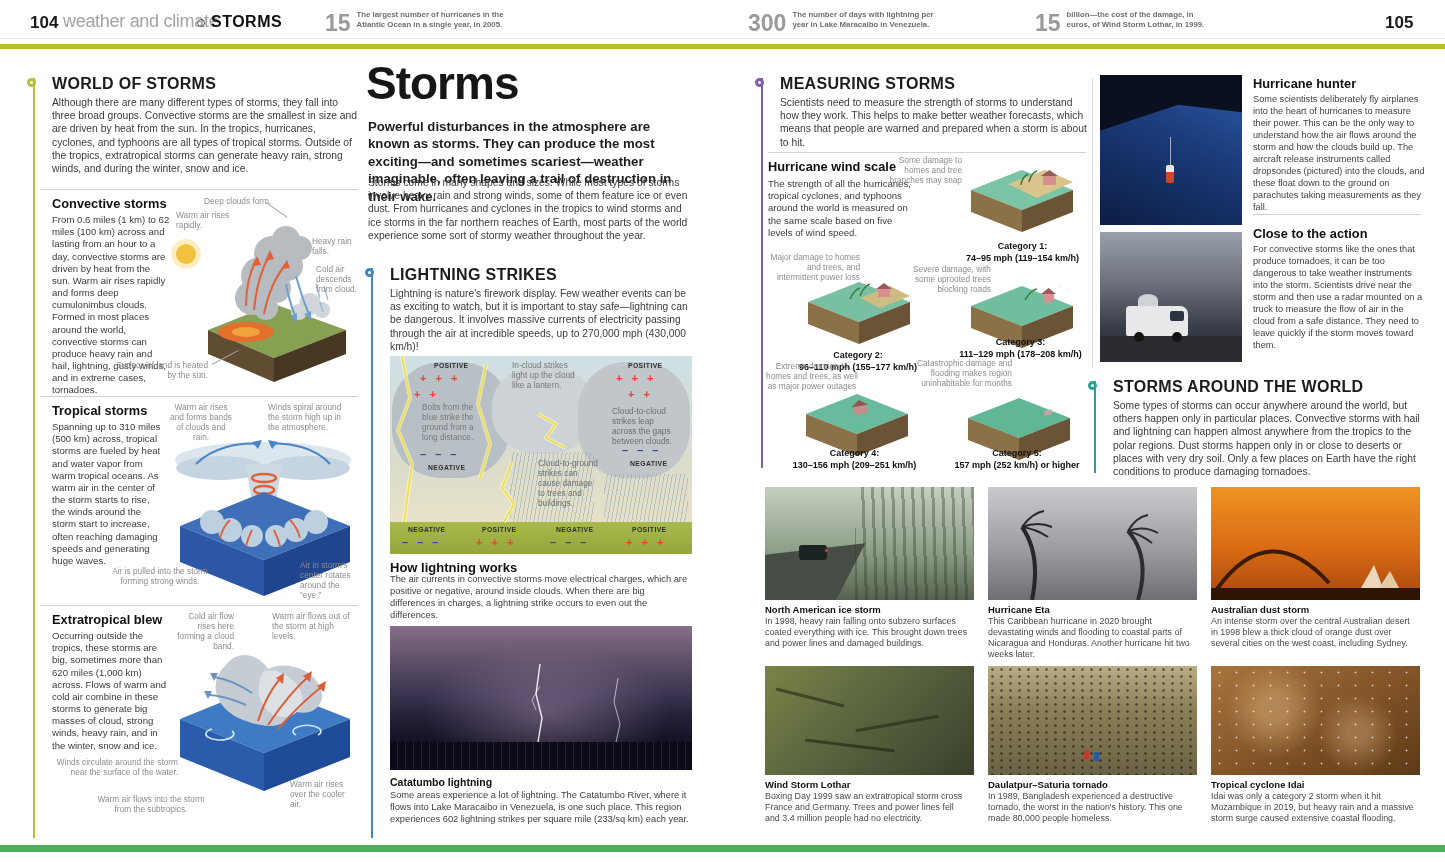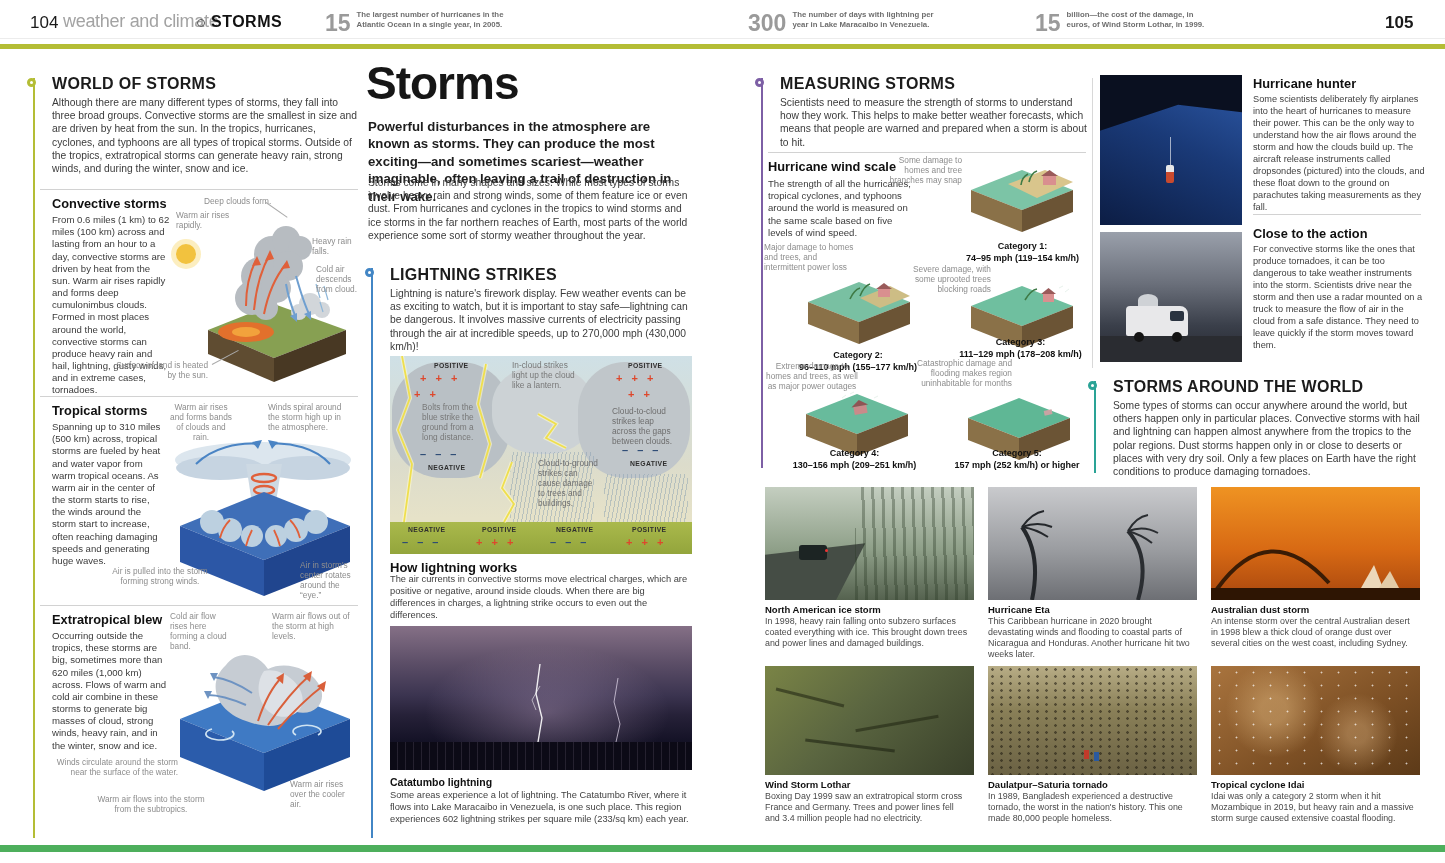--- a/index.html
+++ b/index.html
@@ -25,21 +25,21 @@
 .ln{position:absolute;background:#aaa;height:1px;transform-origin:0 50%}
 .photo{position:absolute;overflow:hidden}
 .bigtitle{font-size:46px;font-weight:bold;color:#161616;letter-spacing:-1px}
 .lead{font-size:13.2px;font-weight:bold;line-height:1.32;color:#1d1d1d}
 </style>
 </head>
 <body>
 
 <div class="page">
 
-  <div class="p" style="left:30px;top:13px;font-size:17px;font-weight:normal;color:#1a1a1a">104</div>
+  <div class="p" style="left:30px;top:13px;font-size:17px;font-weight:bold;color:#1a1a1a">104</div>
   <div class="p" style="left:63px;top:11px;font-size:18px;color:#a3a3a3;letter-spacing:-.3px">weather and climate</div>
   <span class="p" style="left:197px;top:19px;width:8px;height:8px;border:1.5px solid #555;border-radius:50%"></span>
   <div class="p" style="left:211px;top:13px;font-size:16px;font-weight:bold;color:#111;letter-spacing:.5px">STORMS</div>
 
   <div class="p" style="left:325px;top:10px;display:flex;gap:6px">
     <div style="font-size:23px;font-weight:bold;color:#9a9a9a">15</div>
     <div style="width:150px;font-size:7.8px;line-height:1.3;color:#6e6e6e;font-weight:bold">The largest number of hurricanes in the Atlantic Ocean in a single year, in 2005.</div>
   </div>
   <div class="p" style="left:748px;top:10px;display:flex;gap:6px">
     <div style="font-size:23px;font-weight:bold;color:#9a9a9a">300</div>
@@ -193,21 +193,21 @@
         </g>
       <g fill="#6e93c2">
           <polygon points="42,36 50,36 46,44"></polygon>
           <polygon points="36,54 44,54 40,62"></polygon>
         </g>
       <g stroke="#cfe3f2" stroke-width="1.6" fill="none">
           <path d="M44,92 a14,6 0 1,0 20,2"></path>
           <path d="M128,98 a14,6 0 1,1 22,0"></path>
         </g>
     </svg>
-    <div class="p lbl" style="left:2px;top:0;width:64px;text-align:left">Cold air flow rises here forming a cloud band.</div>
+    <div class="p lbl" style="left:2px;top:0;width:64px;text-align:right">Cold air flow rises here forming a cloud band.</div>
     <div class="p lbl" style="left:104px;top:0;width:82px">Warm air flows out of the storm at high levels.</div>
     <div class="p lbl" style="left:122px;top:168px;width:66px">Warm air rises over the cooler air.</div>
   </div>
   <div class="p lbl" style="left:52px;top:757px;width:126px;text-align:right">Winds circulate around the storm near the surface of the water.</div>
   <div class="p lbl" style="left:95px;top:794px;width:112px;text-align:center">Warm air flows into the storm from the subtropics.</div>
 
   <div class="p bigtitle" style="left:366px;top:56px">Storms</div>
   <div class="p lead" style="left:368px;top:118px;width:322px">Powerful disturbances in the atmosphere are known as storms. They can produce the most exciting—and sometimes scariest—weather imaginable, often leaving a trail of destruction in their wake.</div>
   <div class="p bodytx" style="left:368px;top:176px;width:320px">Storms come in many shapes and sizes. While most types of storms involve heavy rain and strong winds, some of them feature ice or even dust. From hurricanes and cyclones in the tropics to wind storms and ice storms in the far northern reaches of Earth, most parts of the world experience some sort of stormy weather throughout the year.</div>
 
@@ -291,21 +291,21 @@
     <rect x="80" y="16" width="13" height="9" fill="#d98f8f"></rect>
       <polygon points="78,16 86.5,10 95,16" fill="#9a5a5a"></polygon>
     <path d="M66,22 q2,-9 8,-11" stroke="#3f7a46" stroke-width="1.6" fill="none"></path>
       <path d="M58,25 q1,-8 7,-11" stroke="#3f7a46" stroke-width="1.6" fill="none"></path>
   </svg>
   <div class="p catcap" style="left:950px;top:240px;width:145px">
     <span style="display:block">Category 1:</span>
     <span style="display:block">74–95 mph (119–154 km/h)</span>
   </div>
 
-  <div class="p lbl" style="left:764px;top:242px;width:96px;">Major damage to homes and trees, and intermittent power loss</div>
+  <div class="p lbl" style="left:764px;top:252px;width:96px;text-align:right">Major damage to homes and trees, and intermittent power loss</div>
   <svg class="p" style="left:800px;top:272px" width="118" height="76" viewBox="0 0 118 76">
     <polygon points="8,30 59,10 110,30 59,50" fill="#79c0a2"></polygon>
     <polygon points="60,26 90,14 110,24 80,36" fill="#cdbd85"></polygon>
     <polygon points="8,30 59,50 59,72 8,52" fill="#8a7148"></polygon>
     <polygon points="110,30 59,50 59,72 110,52" fill="#6b5435"></polygon>
     <rect x="78" y="17" width="12" height="8" fill="#d98f8f"></rect>
       <polygon points="76,17 84,11 92,17" fill="#9a5a5a"></polygon>
     <path d="M60,24 q4,-10 10,-12" stroke="#3f7a46" stroke-width="1.6" fill="none"></path>
       <path d="M50,27 q4,-9 10,-11" stroke="#3f7a46" stroke-width="1.6" fill="none"></path>
   </svg>

